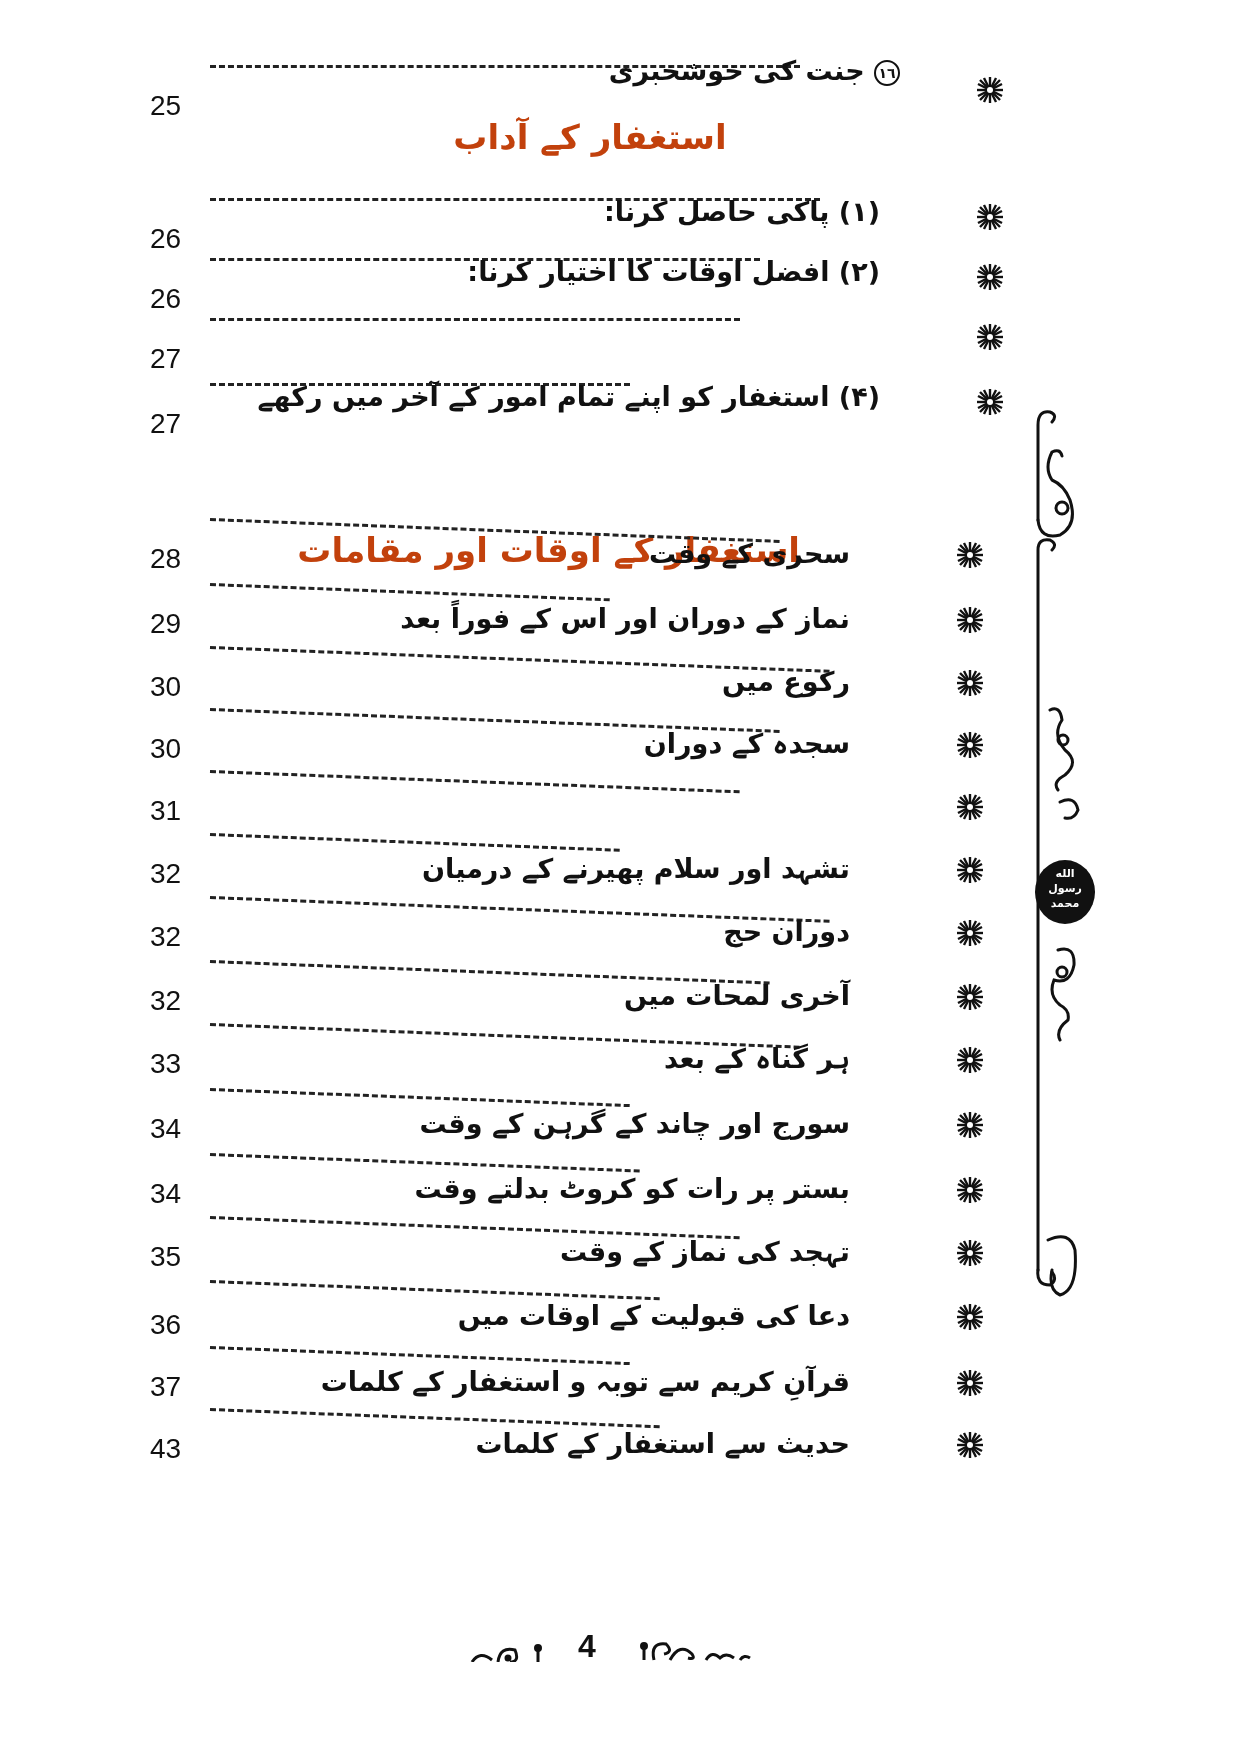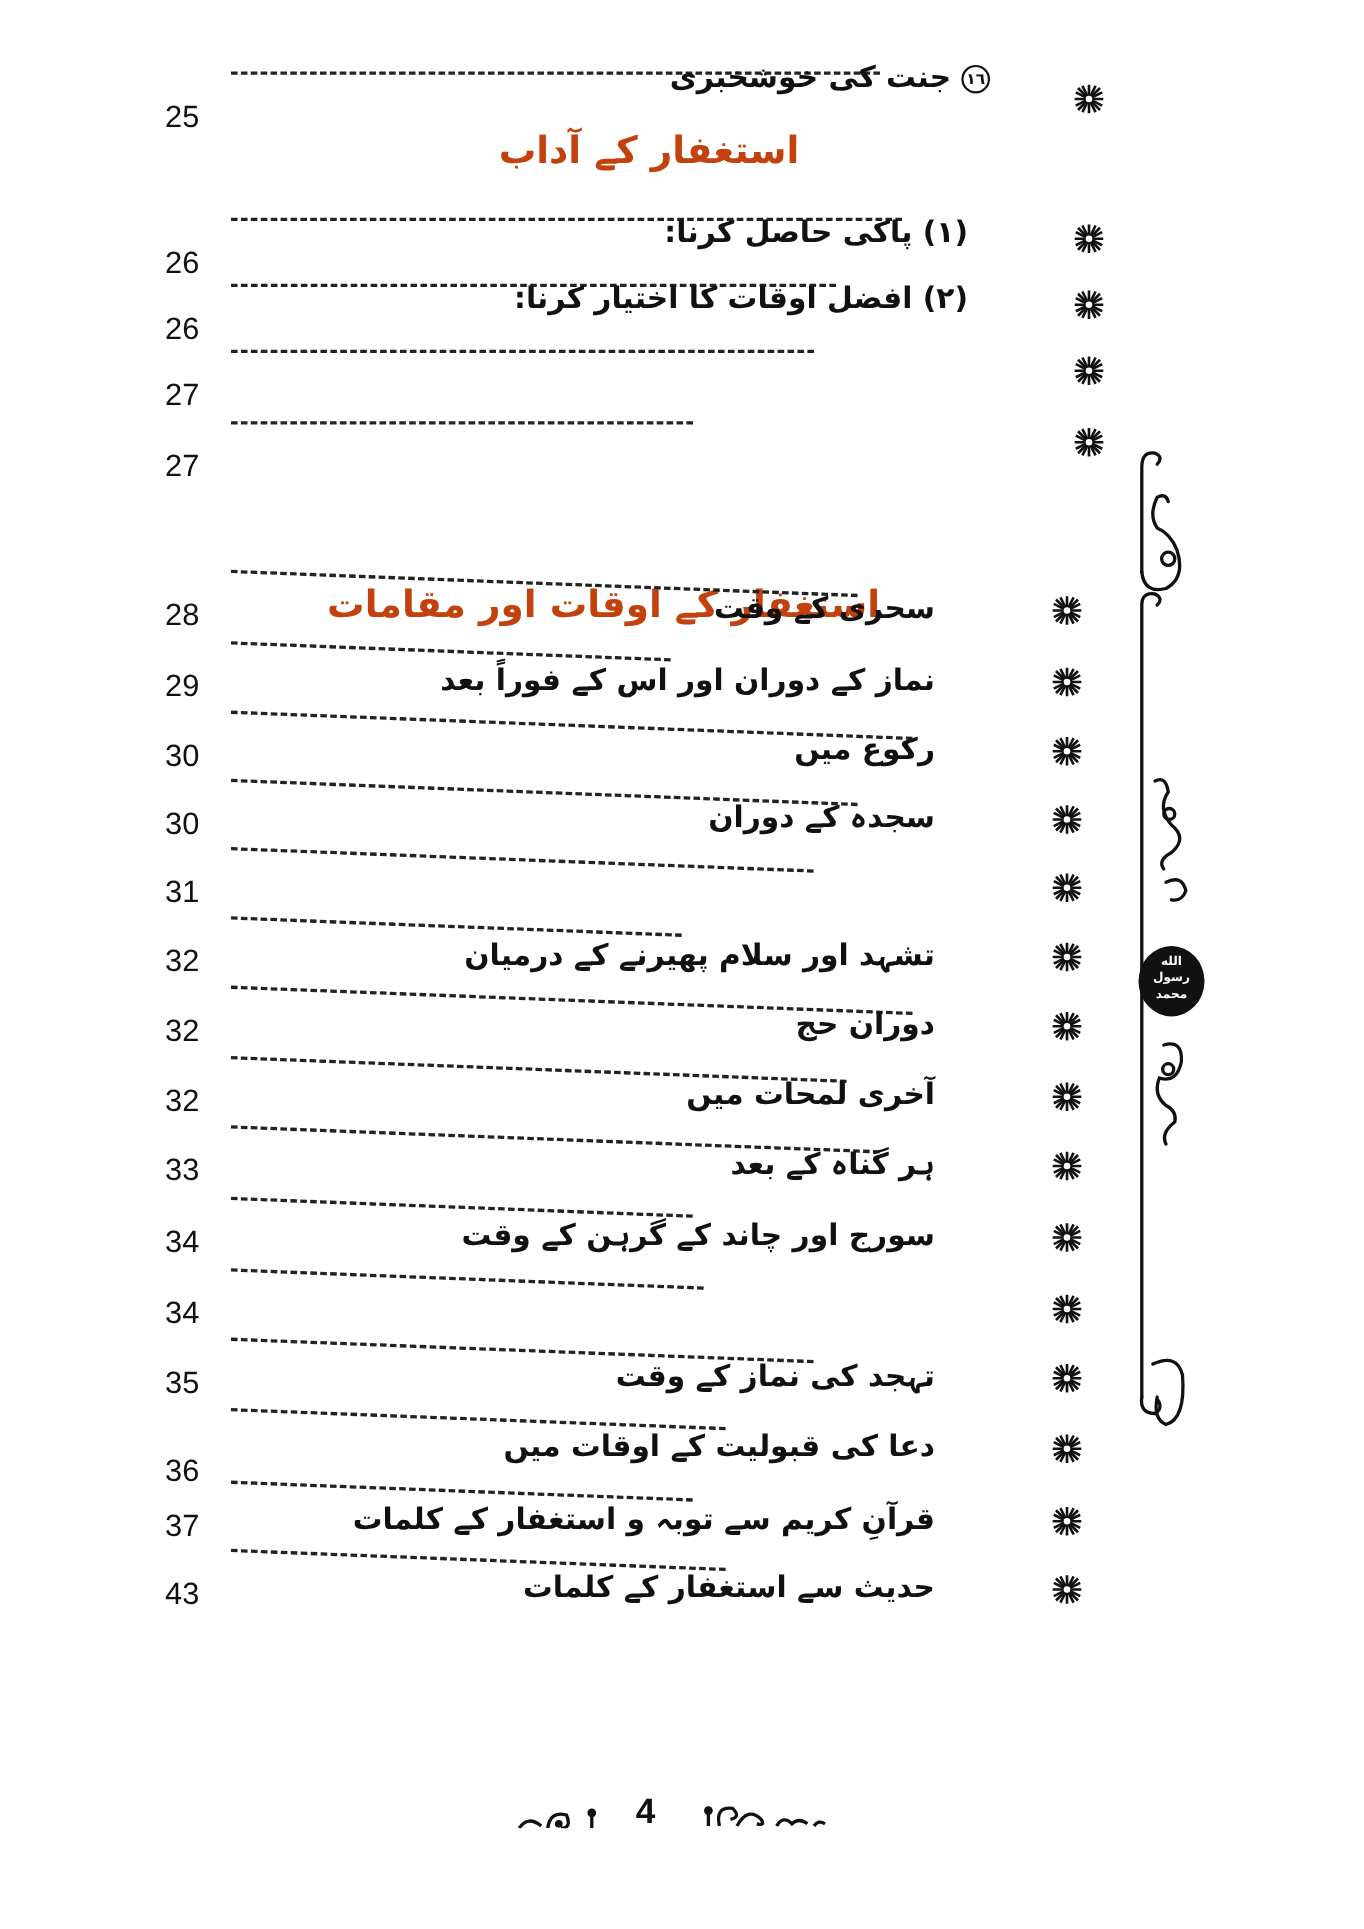--- a/index.html
+++ b/index.html
@@ -139,20 +139,21 @@
             <line x1="21" y1="3" x2="9" y2="27"></line>
             <line x1="3" y1="9" x2="27" y2="21"></line>
             <line x1="3" y1="21" x2="27" y2="9"></line>
           </g>
           <circle cx="15" cy="15" r="3" fill="#fff"></circle>
         </svg>
       </div>
       <div class="row" style="top: 365px;">
         <span class="num" style="top:0px;">27</span>
         <div class="dots" style="left:60px; top:18px; width:420px; transform:rotate(0deg);"></div>
+        <span class="title" style="right:150px; top:14px;">(۴) استغفار کو اپنے تمام امور کے آخر میں رکھے</span>
         <svg class="bullet" style="right:25px; top:22px;" viewBox="0 0 30 30">
           <g stroke="#111" stroke-width="2.4">
             <line x1="15" y1="2" x2="15" y2="28"></line>
             <line x1="2" y1="15" x2="28" y2="15"></line>
             <line x1="5" y1="5" x2="25" y2="25"></line>
             <line x1="25" y1="5" x2="5" y2="25"></line>
             <line x1="9" y1="3" x2="21" y2="27"></line>
             <line x1="21" y1="3" x2="9" y2="27"></line>
             <line x1="3" y1="9" x2="27" y2="21"></line>
             <line x1="3" y1="21" x2="27" y2="9"></line>
@@ -340,20 +341,21 @@
             <line x1="21" y1="3" x2="9" y2="27"></line>
             <line x1="3" y1="9" x2="27" y2="21"></line>
             <line x1="3" y1="21" x2="27" y2="9"></line>
           </g>
           <circle cx="15" cy="15" r="3" fill="#fff"></circle>
         </svg>
       </div>
       <div class="row" style="top: 1135px;">
         <span class="num" style="top:0px;">34</span>
         <div class="dots" style="left:60px; top:18px; width:430px; transform:rotate(2.2deg);"></div>
+        <span class="title" style="right:180px; top:36px;">بستر پر رات کو کروٹ بدلتے وقت</span>
         <svg class="bullet" style="right:45px; top:40px;" viewBox="0 0 30 30">
           <g stroke="#111" stroke-width="2.4">
             <line x1="15" y1="2" x2="15" y2="28"></line>
             <line x1="2" y1="15" x2="28" y2="15"></line>
             <line x1="5" y1="5" x2="25" y2="25"></line>
             <line x1="25" y1="5" x2="5" y2="25"></line>
             <line x1="9" y1="3" x2="21" y2="27"></line>
             <line x1="21" y1="3" x2="9" y2="27"></line>
             <line x1="3" y1="9" x2="27" y2="21"></line>
             <line x1="3" y1="21" x2="27" y2="9"></line>
@@ -373,21 +375,21 @@
             <line x1="25" y1="5" x2="5" y2="25"></line>
             <line x1="9" y1="3" x2="21" y2="27"></line>
             <line x1="21" y1="3" x2="9" y2="27"></line>
             <line x1="3" y1="9" x2="27" y2="21"></line>
             <line x1="3" y1="21" x2="27" y2="9"></line>
           </g>
           <circle cx="15" cy="15" r="3" fill="#fff"></circle>
         </svg>
       </div>
       <div class="row" style="top: 1262px;">
-        <span class="num" style="top:16px;text-align:right;">36</span>
+        <span class="num" style="top:4px;text-align:right;">36</span>
         <div class="dots" style="left:60px; top:18px; width:450px; transform:rotate(2.2deg);"></div>
         <span class="title" style="right:180px; top:36px;">دعا کی قبولیت کے اوقات میں</span>
         <svg class="bullet" style="right:45px; top:40px;" viewBox="0 0 30 30">
           <g stroke="#111" stroke-width="2.4">
             <line x1="15" y1="2" x2="15" y2="28"></line>
             <line x1="2" y1="15" x2="28" y2="15"></line>
             <line x1="5" y1="5" x2="25" y2="25"></line>
             <line x1="25" y1="5" x2="5" y2="25"></line>
             <line x1="9" y1="3" x2="21" y2="27"></line>
             <line x1="21" y1="3" x2="9" y2="27"></line>

